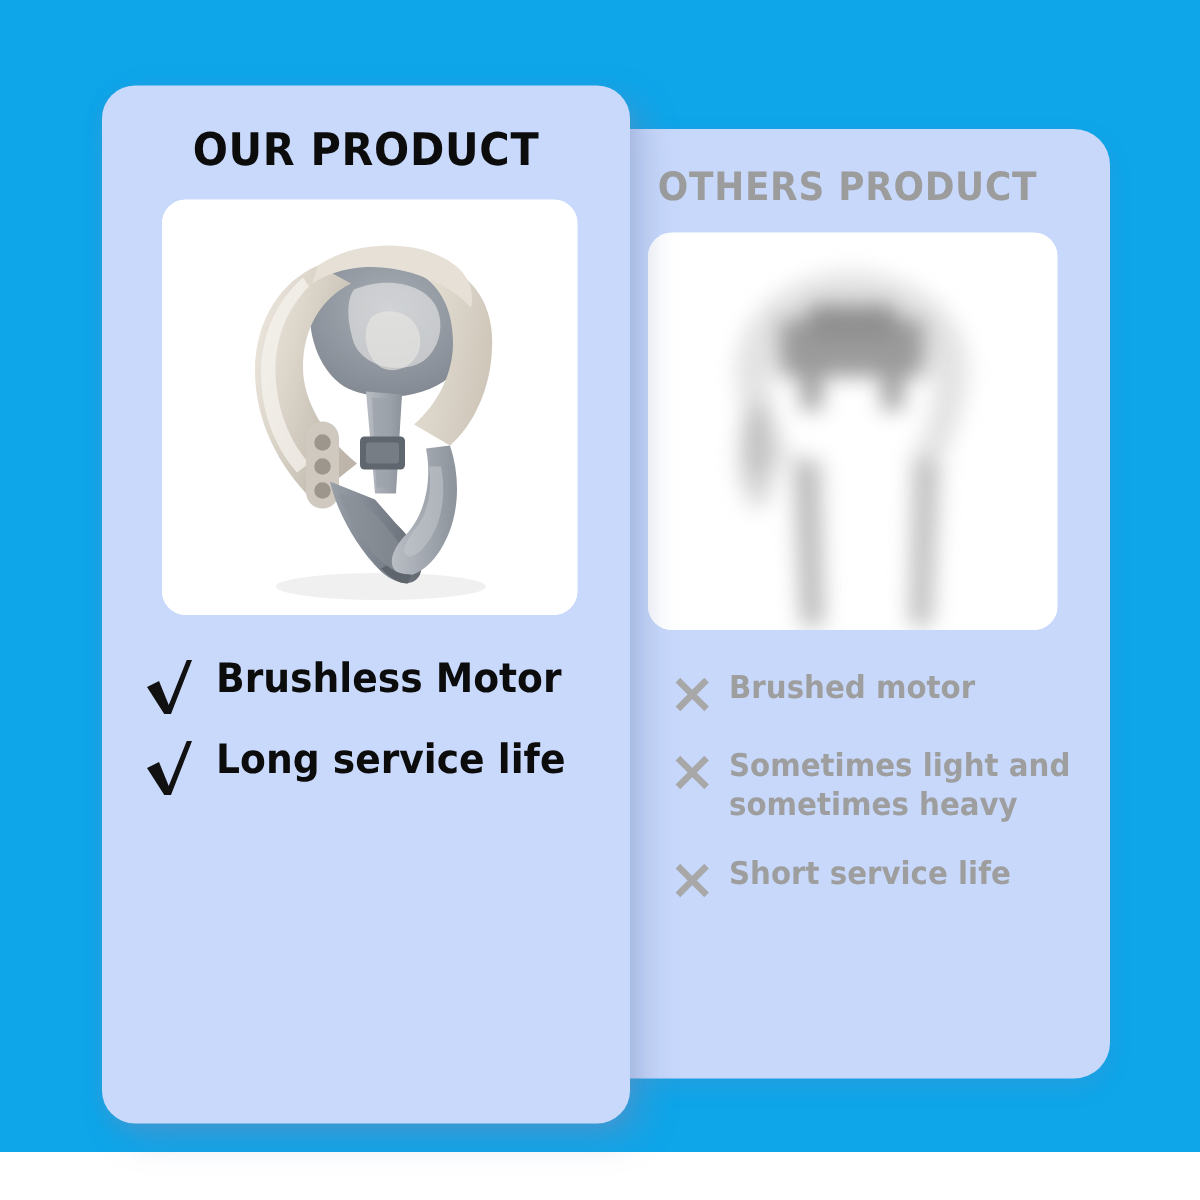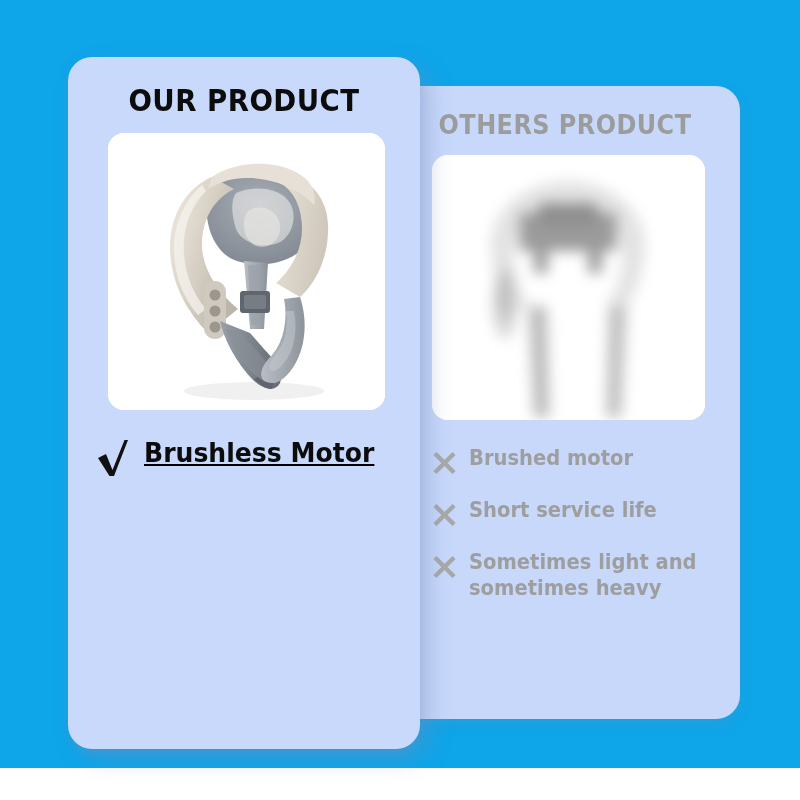--- a/index.html
+++ b/index.html
@@ -45,20 +45,21 @@
 
   .card-ours {
     left: 68px;
     top: 57px;
     width: 352px;
     height: 692px;
     background: #c9d9fc;
     z-index: 3;
     box-shadow: 10px 10px 22px rgba(118, 138, 182, 0.35),
                 0 4px 10px rgba(120, 140, 185, 0.22);
+    border-radius: 22px;
   }
 
   
   .card-title {
     position: absolute;
     left: 0;
     right: 0;
     text-align: center;
     font-family: "DejaVu Sans", sans-serif;
     font-weight: 700;
@@ -120,25 +121,24 @@
     position: absolute;
     list-style: none;
     margin: 0;
     padding: 0;
   }
 
   .list-ours {
     left: 28px;
     top: 378px;
     width: 300px;
-    text-decoration: underline;
   }
 
   .list-others {
-    left: 43px;
+    left: 60px;
     top: 359px;
     width: 290px;
     filter: blur(0.4px);
   }
 
   .feature-item {
     display: flex;
     align-items: flex-start;
   }
 
@@ -231,28 +231,28 @@
           <path d="M3.5 3.5 L19.5 19.5 M19.5 3.5 L3.5 19.5" stroke="#a8a8a8" stroke-width="4.4" stroke-linecap="square" fill="none"></path>
         </svg>
         <span class="feature-label label-others">Brushed motor</span>
       </li>
 
 
       <li class="feature-item">
         <svg class="mark mark-cross" viewBox="0 0 23 23">
           <path d="M3.5 3.5 L19.5 19.5 M19.5 3.5 L3.5 19.5" stroke="#a8a8a8" stroke-width="4.4" stroke-linecap="square" fill="none"></path>
         </svg>
-        <span class="feature-label label-others">Short service life</span>
+        <span class="feature-label label-others">Sometimes light and sometimes heavy</span>
       </li>
 
       <li class="feature-item">
         <svg class="mark mark-cross" viewBox="0 0 23 23">
           <path d="M3.5 3.5 L19.5 19.5 M19.5 3.5 L3.5 19.5" stroke="#a8a8a8" stroke-width="4.4" stroke-linecap="square" fill="none"></path>
         </svg>
-        <span class="feature-label label-others">Sometimes light and sometimes heavy</span>
+        <span class="feature-label label-others">Short service life</span>
       </li>
 
     </ul>
   </div>
 
   <div class="card card-ours">
 
     <div class="card-title title-ours">OUR PRODUCT</div>
 
     <div class="photo-panel photo-ours">
@@ -334,18 +334,24 @@
     <ul class="feature-list list-ours">
 
       <li class="feature-item">
         <svg class="mark mark-check" viewBox="0 0 34 40">
           <path d="M2 21 L10 17 L16.5 33 L28.5 3 L32 3 L18 39 L13.5 39 Z" fill="#111111"></path>
         </svg>
         <span class="feature-label label-ours">Brushless Motor</span>
       </li>
 
 
+      <li class="feature-item">
+        <svg class="mark mark-check" viewBox="0 0 34 40">
+          <path d="M2 21 L10 17 L16.5 33 L28.5 3 L32 3 L18 39 L13.5 39 Z" fill="#111111"></path>
+        </svg>
+        <span class="feature-label label-ours">Long service life</span>
+      </li>
 
 
     </ul>
   </div>
 
 </div>
 
 </body></html>

